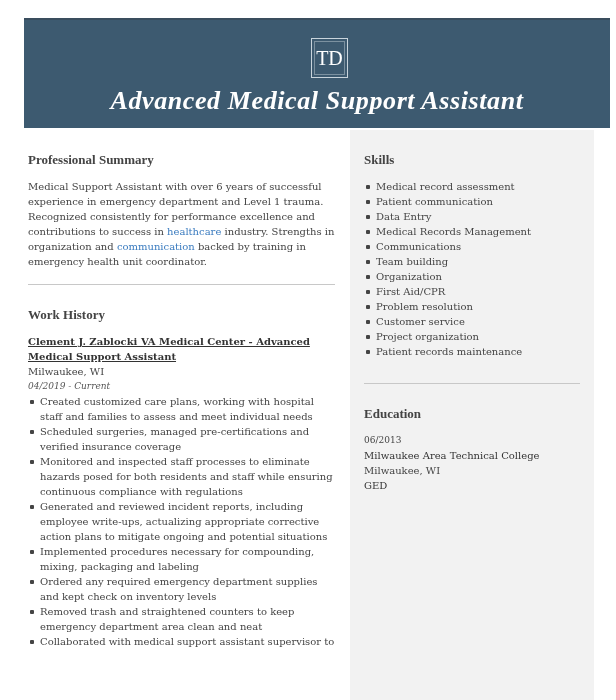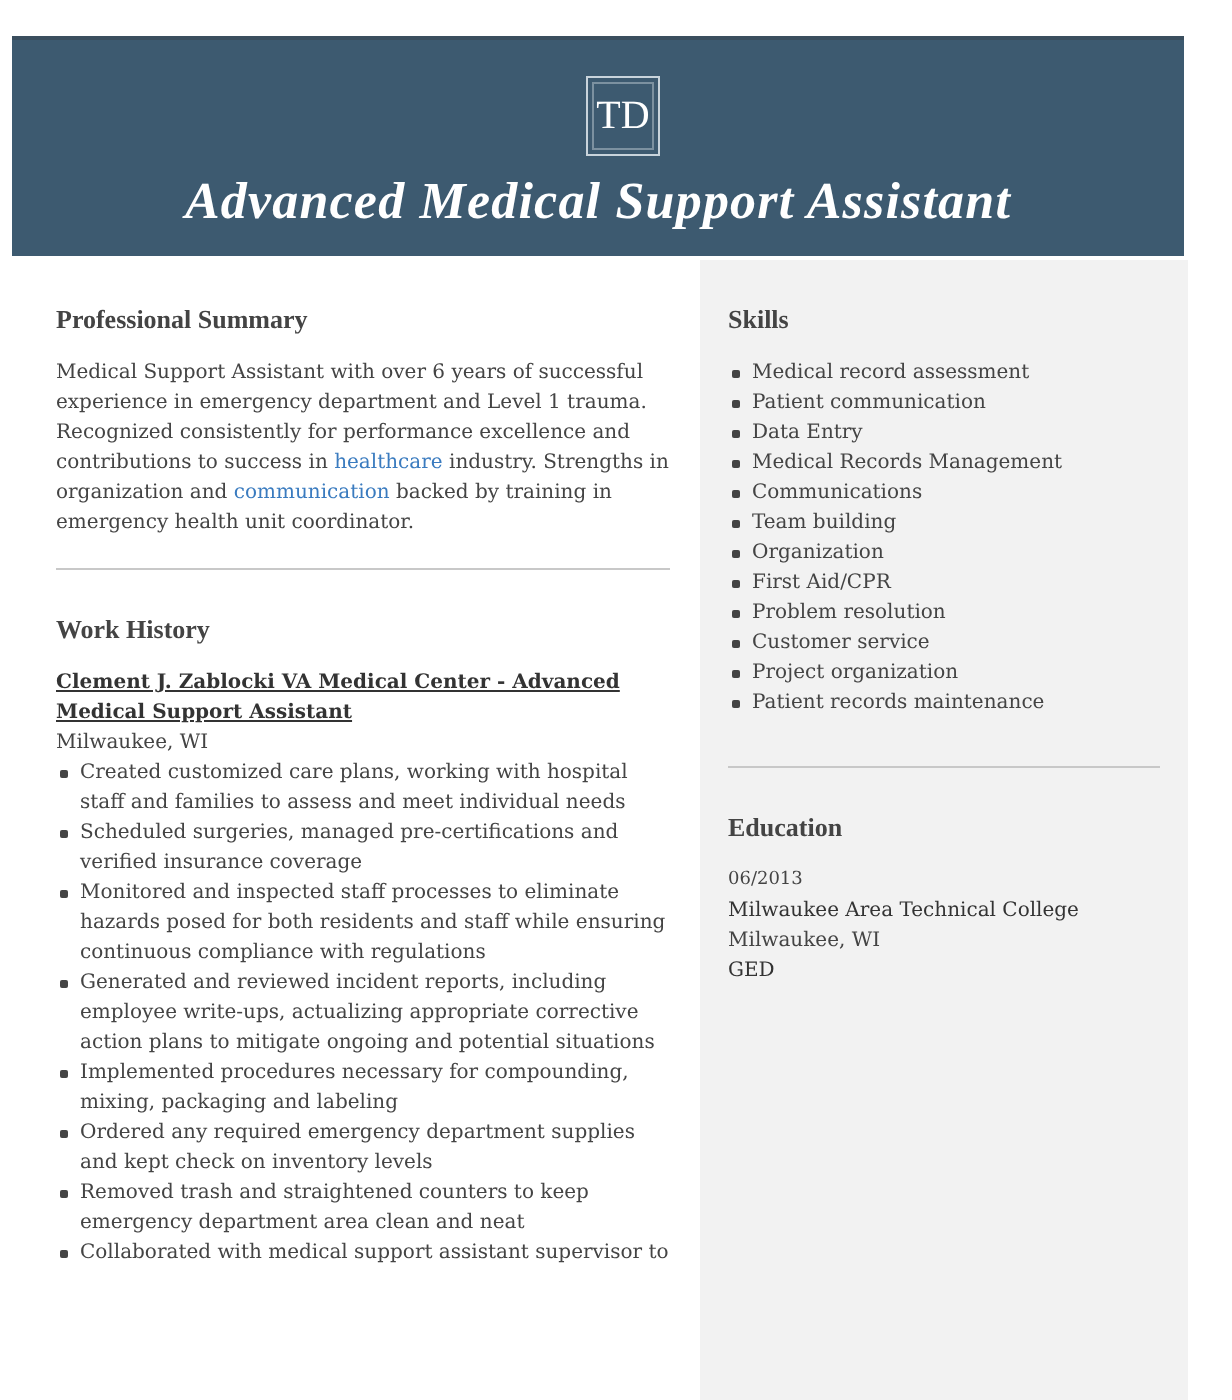--- a/index.html
+++ b/index.html
@@ -1,18 +1,18 @@
 <!DOCTYPE html>
 <html><head>
   <meta charset="utf-8">
   <style>
     html, body { margin:0; padding:0; background:#ffffff; }
     body { width:616px; height:700px; overflow:hidden; position:relative;
            font-family:"DejaVu Serif", "Liberation Serif", serif; color:#333; }
-    .header { position:absolute; left:6px; top:18px; width:586px; height:110px;
+    .header { position:absolute; left:24px; top:18px; width:586px; height:110px;
               background:#3d5a70; border-top:2px solid #3a4e5e; box-sizing:border-box; }
     .monogram { position:absolute; left:287px; top:18px; width:37px; height:40px;
                 border:1px solid #c9d4dc; box-sizing:border-box;
                 color:#fff; font-family:"Liberation Serif", serif; font-size:20px;
                 display:flex; align-items:center; justify-content:center; }
     .monogram::after { content:""; position:absolute; left:2px; top:2px; right:2px; bottom:2px;
                 border:1px solid rgba(201,212,220,0.45); }
     .title { position:absolute; left:0; right:0; top:66px; text-align:center;
              font-family:"Liberation Serif", serif; font-style:italic; font-weight:bold;
              font-size:26px; color:#fff; letter-spacing:0.6px; }
@@ -48,20 +48,21 @@
     <p><span>Medical Support Assistant with over 6 years of successful experience in emergency department and Level 1 trauma. Recognized consistently for performance excellence and contributions to success in </span><a class="link">healthcare</a><span> industry. Strengths in organization and </span><a class="link">communication</a><span> backed by training in emergency health unit coordinator.</span></p>
   </section>
 
   <hr class="div">
 
   <section>
     <h2>Work History</h2>
     <div>
       <div class="job-title">Clement J. Zablocki VA Medical Center - Advanced Medical Support Assistant</div>
       <div>Milwaukee, WI</div>
+      <div class="date">04/2019 - Current</div>
       <ul>
         <li>Created customized care plans, working with hospital staff and families to assess and meet individual needs</li>
         <li>Scheduled surgeries, managed pre-certifications and verified insurance coverage</li>
         <li>Monitored and inspected staff processes to eliminate hazards posed for both residents and staff while ensuring continuous compliance with regulations</li>
         <li>Generated and reviewed incident reports, including employee write-ups, actualizing appropriate corrective action plans to mitigate ongoing and potential situations</li>
         <li>Implemented procedures necessary for compounding, mixing, packaging and labeling</li>
         <li>Ordered any required emergency department supplies and kept check on inventory levels</li>
         <li>Removed trash and straightened counters to keep emergency department area clean and neat</li>
         <li>Collaborated with medical support assistant supervisor to</li>
       </ul>

